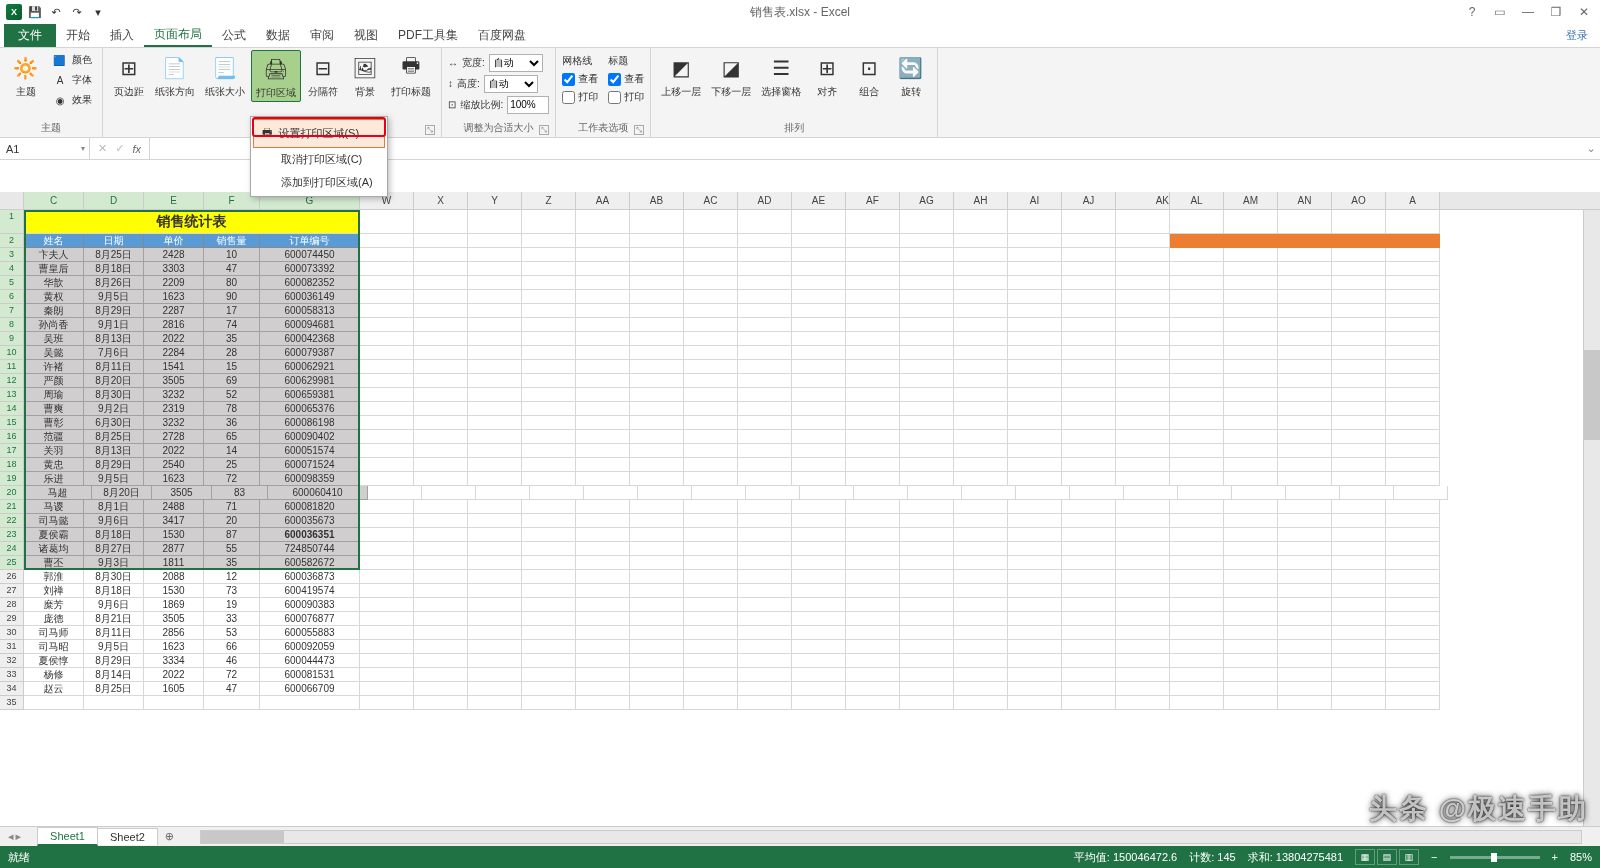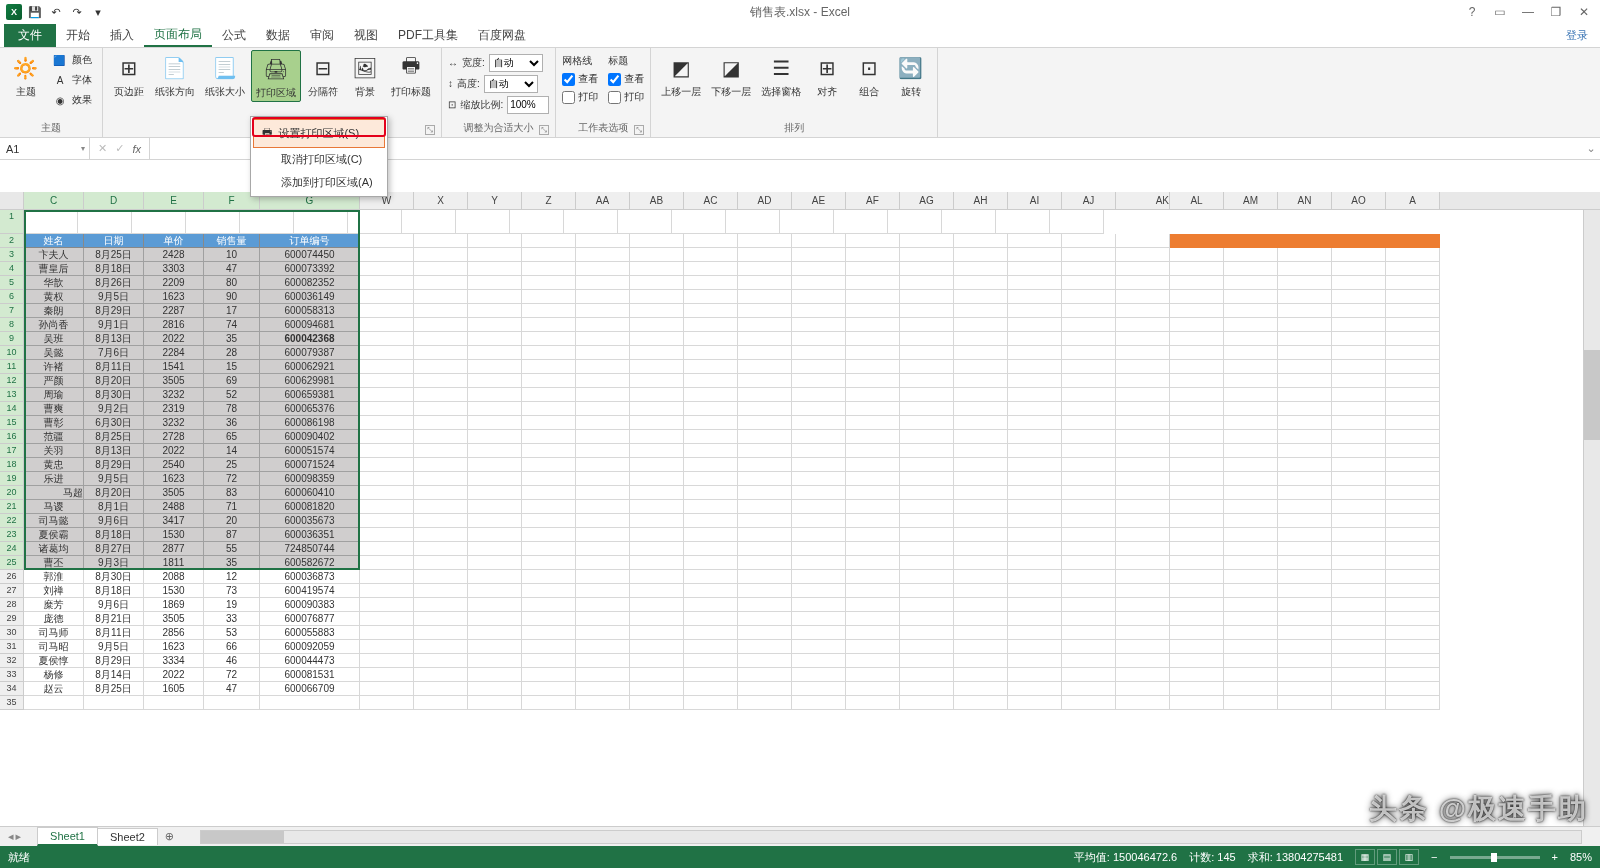--- a/index.html
+++ b/index.html
@@ -330,20 +330,21 @@
         <div class="ch" style="width: 54px;">AL</div>
         <div class="ch" style="width: 54px;">AM</div>
         <div class="ch" style="width: 54px;">AN</div>
         <div class="ch" style="width: 54px;">AO</div>
         <div class="ch" style="width: 54px;">A</div>
       </div>
   </div>
   <div class="grid-body" id="grid-body">
     <div class="row title-row">
         <div class="rh sel">1</div>
+        <div class="cell title" style="width: 336px;">销售统计表</div>
         <div class="cell " style="width: 54px;"></div>
         <div class="cell " style="width: 54px;"></div>
         <div class="cell " style="width: 54px;"></div>
         <div class="cell " style="width: 54px;"></div>
         <div class="cell " style="width: 54px;"></div>
         <div class="cell " style="width: 54px;"></div>
         <div class="cell " style="width: 54px;"></div>
         <div class="cell " style="width: 54px;"></div>
         <div class="cell " style="width: 54px;"></div>
         <div class="cell " style="width: 54px;"></div>
@@ -553,21 +554,21 @@
         <div class="cell " style="width: 54px;"></div>
         <div class="cell " style="width: 54px;"></div>
         <div class="cell " style="width: 54px;"></div>
       </div>
       <div class="row">
         <div class="rh sel">9</div>
         <div class="cell data" style="width: 60px;">吴班</div>
         <div class="cell data" style="width: 60px;">8月13日</div>
         <div class="cell data" style="width: 60px;">2022</div>
         <div class="cell data" style="width: 56px;">35</div>
-        <div class="cell data" style="width: 100px; font-weight: bold;">600042368</div>
+        <div class="cell data" style="width: 100px;">600042368</div>
         <div class="cell " style="width: 54px;"></div>
         <div class="cell " style="width: 54px;"></div>
         <div class="cell " style="width: 54px;"></div>
         <div class="cell " style="width: 54px;"></div>
         <div class="cell " style="width: 54px;"></div>
         <div class="cell " style="width: 54px;"></div>
         <div class="cell " style="width: 54px;"></div>
         <div class="cell " style="width: 54px;"></div>
         <div class="cell " style="width: 54px;"></div>
         <div class="cell " style="width: 54px;"></div>
@@ -857,21 +858,21 @@
         <div class="cell " style="width: 54px;"></div>
         <div class="cell " style="width: 54px;"></div>
         <div class="cell " style="width: 54px;"></div>
         <div class="cell " style="width: 54px;"></div>
         <div class="cell " style="width: 54px;"></div>
         <div class="cell " style="width: 54px;"></div>
         <div class="cell " style="width: 54px;"></div>
       </div>
       <div class="row">
         <div class="rh sel">20</div>
-        <div class="cell data" style="width: 60px; text-align: right;">马超</div>
+        <div class="cell data" style="width: 68px;">马超</div>
         <div class="cell data" style="width: 60px;">8月20日</div>
         <div class="cell data" style="width: 60px;">3505</div>
         <div class="cell data" style="width: 56px;">83</div>
         <div class="cell data" style="width: 100px;">600060410</div>
         <div class="cell " style="width: 54px;"></div>
         <div class="cell " style="width: 54px;"></div>
         <div class="cell " style="width: 54px;"></div>
         <div class="cell " style="width: 54px;"></div>
         <div class="cell " style="width: 54px;"></div>
         <div class="cell " style="width: 54px;"></div>
@@ -945,21 +946,21 @@
         <div class="cell " style="width: 54px;"></div>
         <div class="cell " style="width: 54px;"></div>
         <div class="cell " style="width: 54px;"></div>
       </div>
       <div class="row">
         <div class="rh sel">23</div>
         <div class="cell data" style="width: 60px;">夏侯霸</div>
         <div class="cell data" style="width: 60px;">8月18日</div>
         <div class="cell data" style="width: 60px;">1530</div>
         <div class="cell data" style="width: 56px;">87</div>
-        <div class="cell data" style="width: 100px;">600036351</div>
+        <div class="cell data" style="width: 100px; font-weight: bold;">600036351</div>
         <div class="cell " style="width: 54px;"></div>
         <div class="cell " style="width: 54px;"></div>
         <div class="cell " style="width: 54px;"></div>
         <div class="cell " style="width: 54px;"></div>
         <div class="cell " style="width: 54px;"></div>
         <div class="cell " style="width: 54px;"></div>
         <div class="cell " style="width: 54px;"></div>
         <div class="cell " style="width: 54px;"></div>
         <div class="cell " style="width: 54px;"></div>
         <div class="cell " style="width: 54px;"></div>

